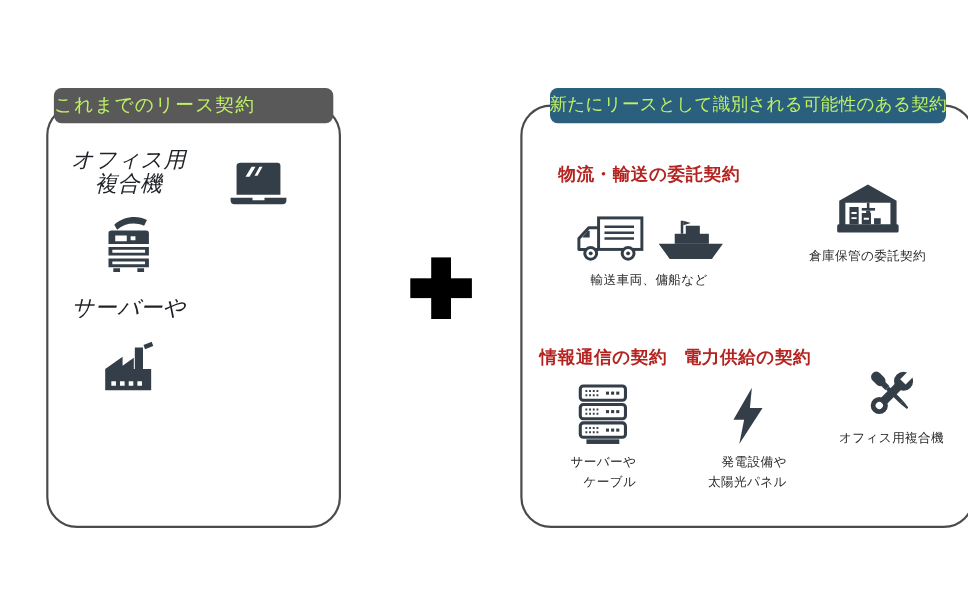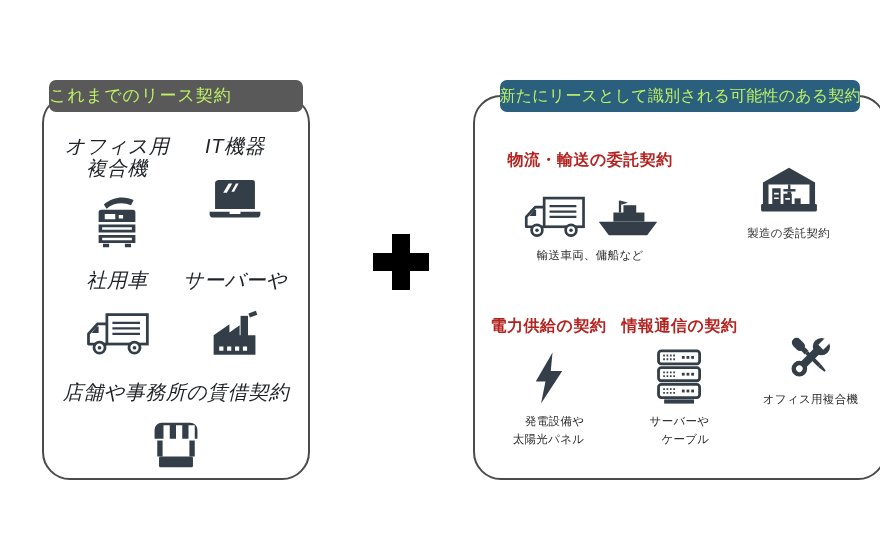--- a/index.html
+++ b/index.html
@@ -70,73 +70,44 @@
               M14 19 h36 a3 3 0 0 1 3 3 v11 H11 V22 a3 3 0 0 1 3 -3 Z
               M18 24 h12 v6 H18 Z M34 25 h5 v4 h-5 Z
               M11 36 h42 v9 H11 Z M15 39 h34 v3 H15 Z
               M11 48 h42 v9 H11 Z M15 51 h34 v3 H15 Z
               M16 58 h7 v4 h-7 Z M41 58 h7 v4 h-7 Z"></path>
           </svg>
         </div>
       </div>
 
       <div class="cell">
-        <div class="item-label">IT機器</div>
         <div class="icon-box">
           <svg width="58" height="46" viewBox="0 0 64 46">
             <path fill-rule="evenodd" d="M13 2 h38 a3 3 0 0 1 3 3 v29 H10 V5 a3 3 0 0 1 3 -2.8 Z
               M25 6 h4 l-6 10 h-4 Z M33 6 h3 l-5 9 h-3 Z"></path>
             <path fill-rule="evenodd" d="M4 37 h56 v2.5 a4 4 0 0 1 -4 4 H8 a4 4 0 0 1 -4 -4 Z
               M26 37 h12 v2.6 H26 Z"></path>
           </svg>
         </div>
       </div>
 
-      <div class="cell">
-        <div class="item-label">社用車</div>
-        <div class="icon-box">
-          <svg width="70" height="46" viewBox="0 0 76 50">
-            <g fill="none" stroke="currentColor" stroke-width="3">
-              <rect x="27" y="5" width="44" height="32"></rect>
-              <path d="M33 14 h30 M33 20 h30 M33 26 h30" stroke-width="2.5"></path>
-              <path d="M27 15 H17 L7 26 v11 h20" stroke-linejoin="round"></path>
-            </g>
-            <path d="M16 18 l-5.5 7 H18 v-7 Z"></path>
-            <circle cx="19" cy="41" r="6" fill="#fff" stroke="currentColor" stroke-width="3"></circle>
-            <circle cx="19" cy="41" r="2"></circle>
-            <circle cx="57" cy="41" r="6" fill="#fff" stroke="currentColor" stroke-width="3"></circle>
-            <circle cx="57" cy="41" r="2"></circle>
-          </svg>
-        </div>
-      </div>
 
       <div class="cell">
         <div class="item-label">サーバーや</div>
         <div class="icon-box">
           <svg width="52" height="47" viewBox="0 0 56 50">
             <path d="M34 6 h8 v22 h-8 Z"></path>
             <path d="M42.5 3.5 l8 -3 1.5 4.2 -8 3 Z"></path>
             <path fill-rule="evenodd" d="M5 48 V27 L22 15 v9 l11 -8 v11 h17 v21 Z
               M11 39 h4.5 v4.5 H11 Z M19.5 39 h4.5 v4.5 h-4.5 Z
               M28 39 h4.5 v4.5 H28 Z M36.5 39 h4.5 v4.5 h-4.5 Z"></path>
           </svg>
         </div>
       </div>
 
-      <div class="cell cell-full">
-        <div class="item-label">店舗や事務所の賃借契約</div>
-        <div class="icon-box">
-          <svg width="50" height="50" viewBox="0 0 56 54">
-            <path fill-rule="evenodd" d="M12 2 h32 a8 8 0 0 1 8 8 v10 H4 V10 a8 8 0 0 1 8 -8 Z
-              M14 5 h7 v15 h-7 Z M28 5 h7 v15 h-7 Z M42 5 h7 v15 h-7 Z"></path>
-            <path d="M7 22 h6 v18 H7 Z M43 22 h6 v18 h-6 Z"></path>
-            <rect x="9" y="40" width="38" height="12" rx="1.5"></rect>
-          </svg>
-        </div>
-      </div>
 
     </div>
   </section>
 
   <div class="plus" aria-label="+"></div>
 
   <section class="panel panel-right">
     <div class="badge badge-teal">
       <span>新たにリースとして識別される可能性のある契約</span>
     </div>
@@ -176,36 +147,25 @@
               <path fill-rule="evenodd" d="M3 21 L31 5 L59 21 V46 H3 Z M9 23 H53 V46 H9 Z"></path>
               <rect x="1" y="44" width="60" height="8" rx="1.5"></rect>
               <rect x="30" y="23" width="2.5" height="5.5"></rect>
               <rect x="25" y="28" width="13" height="2.6"></rect>
               <rect x="29.3" y="30.6" width="4" height="4"></rect>
               <path fill-rule="evenodd" d="M13 27 h9 v17 h-9 Z M15 32 h5 v1.8 h-5 Z M15 37 h5 v1.8 h-5 Z"></path>
               <path fill-rule="evenodd" d="M25 33 h9 v11 h-9 Z M27 37.6 h5 v1.8 h-5 Z"></path>
               <rect x="37" y="38" width="6.5" height="6"></rect>
             </svg>
           </div>
-          <div class="caption">製造の委託契約</div>
+          <div class="caption">倉庫保管の委託契約</div>
         </div>
       </div>
 
       <div class="row2">
-        <div class="group">
-          <div class="heading">電力供給の契約</div>
-          <div class="icon-row">
-            <svg width="30" height="54" viewBox="0 0 34 58">
-              <path d="M21 0 L2 33 h11 L8 58 L32 21 H19 Z"></path>
-            </svg>
-          </div>
-          <div class="caption">発電設備や
-太陽光パネル</div>
-        </div>
-
         <div class="group">
           <div class="heading">情報通信の契約</div>
           <div class="icon-row">
             <svg width="48" height="56" viewBox="0 0 50 60">
               <g>
                 <rect x="2" y="2" width="44" height="14" rx="3" fill="#fff" stroke="currentColor" stroke-width="3"></rect>
                 <path d="M7 7 h14 M7 11 h14" fill="none" stroke="currentColor" stroke-width="2" stroke-dasharray="1.8 1.8"></path>
                 <rect x="27" y="7.5" width="3" height="3"></rect>
                   <rect x="32" y="7.5" width="3" height="3"></rect>
                   <rect x="37" y="7.5" width="3" height="3"></rect>
@@ -225,20 +185,31 @@
                   <rect x="37" y="43.5" width="3" height="3"></rect>
               </g>
               <rect x="8" y="54" width="32" height="4.5"></rect>
             </svg>
           </div>
           <div class="caption">サーバーや
 ケーブル</div>
         </div>
 
         <div class="group">
+          <div class="heading">電力供給の契約</div>
+          <div class="icon-row">
+            <svg width="30" height="54" viewBox="0 0 34 58">
+              <path d="M21 0 L2 33 h11 L8 58 L32 21 H19 Z"></path>
+            </svg>
+          </div>
+          <div class="caption">発電設備や
+太陽光パネル</div>
+        </div>
+
+        <div class="group">
           <div class="icon-row">
             <svg width="52" height="52" viewBox="0 0 60 60">
               <g transform="rotate(-45 30 30)">
                 <rect x="24.5" y="1" width="11" height="17" rx="5.5"></rect>
                 <rect x="27" y="17" width="6" height="6"></rect>
                 <rect x="27.8" y="23" width="4.4" height="21"></rect>
                 <path d="M27.8 44 h4.4 l-1.2 9 h-2 Z"></path>
               </g>
               <g transform="rotate(45 30 30)">
                 <circle cx="30" cy="13" r="10"></circle>

